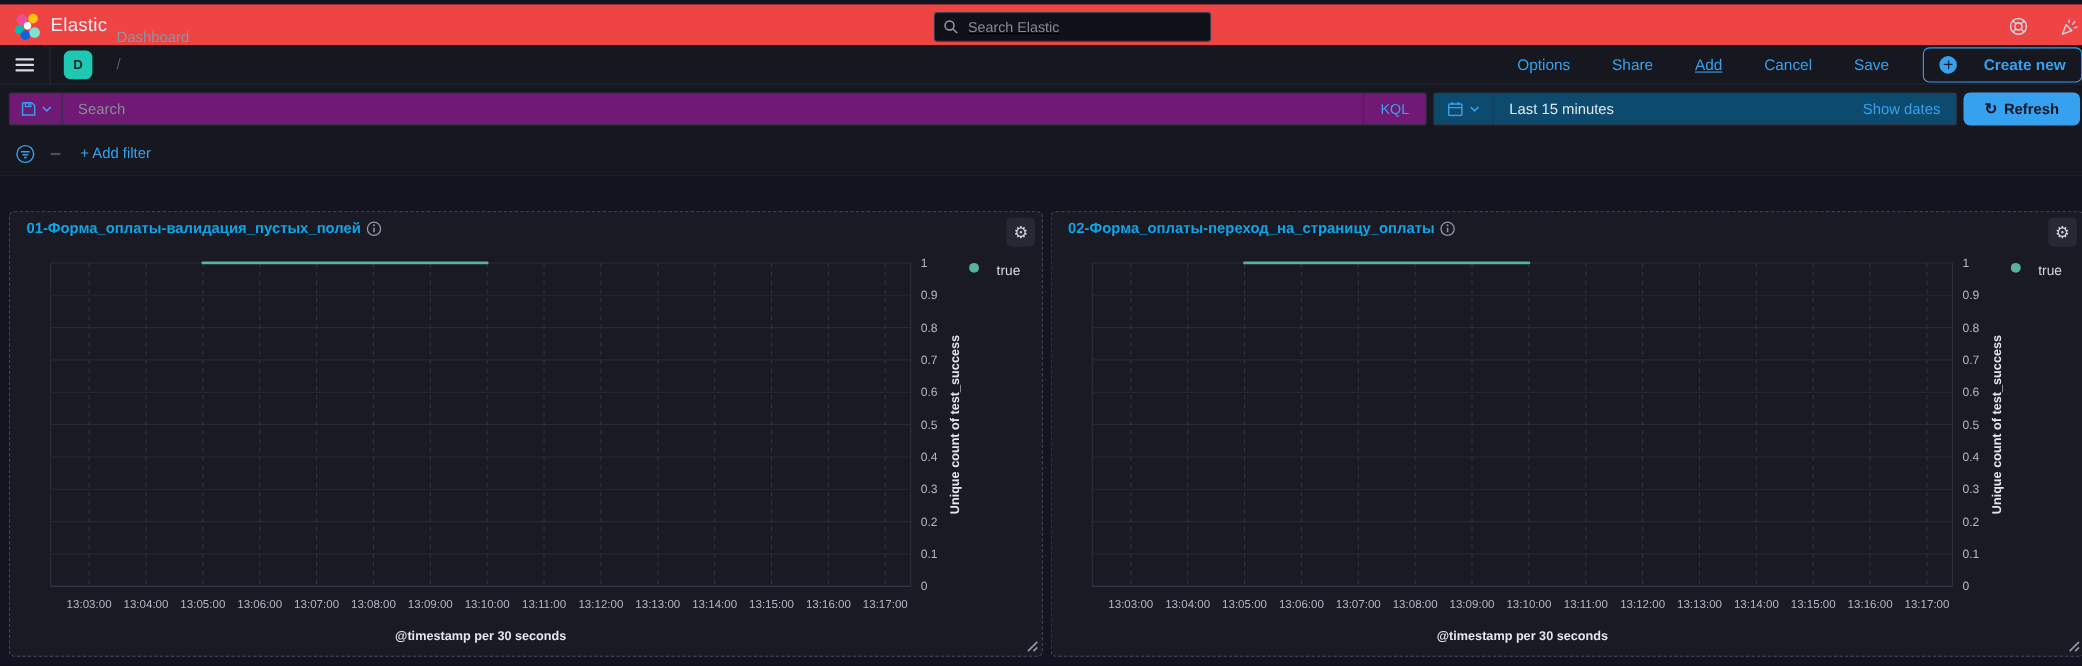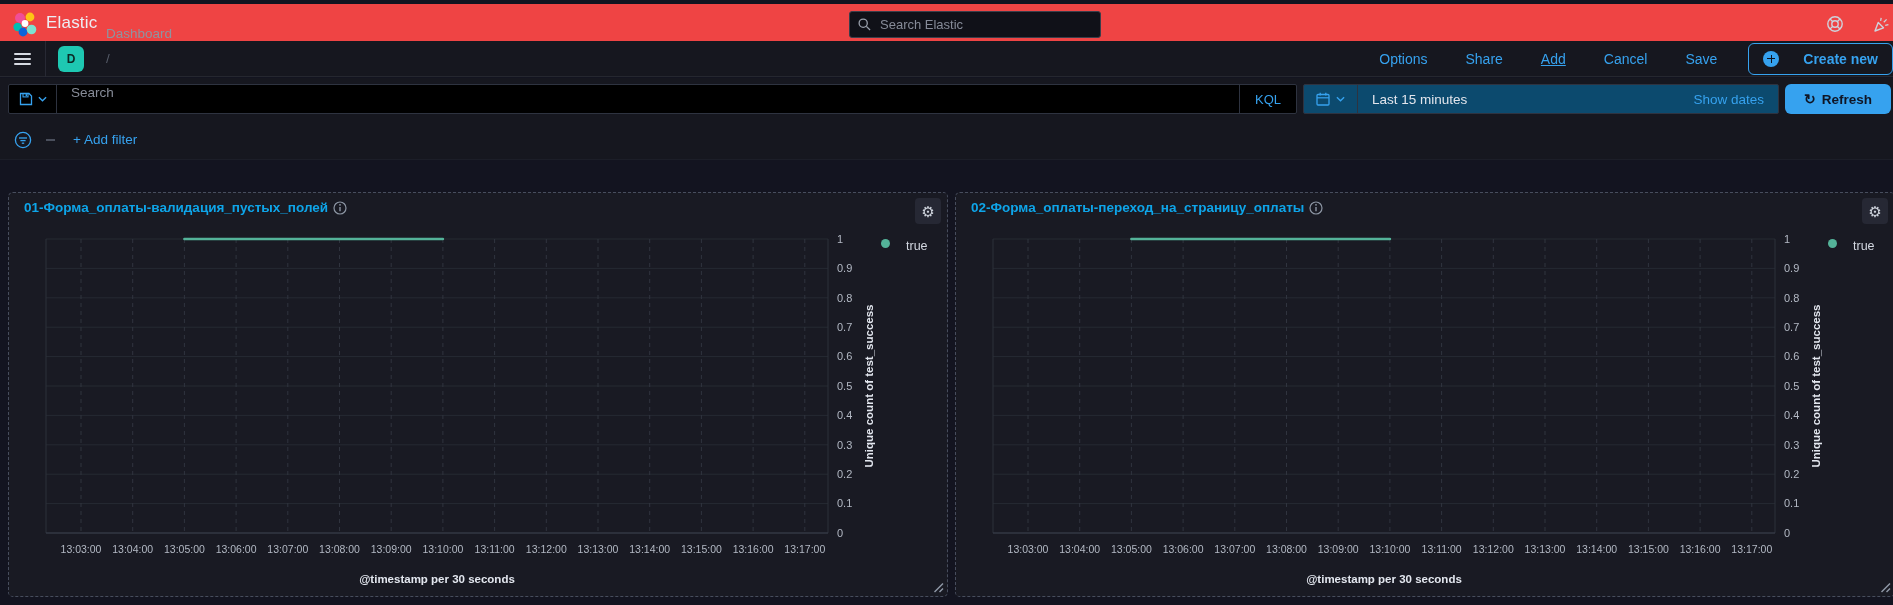--- a/index.html
+++ b/index.html
@@ -5,21 +5,21 @@
   html,body{margin:0;padding:0;background:#0c0d12;}
   *{box-sizing:border-box;font-family:"Liberation Sans",sans-serif;}
   .stage{position:relative;width:1893px;height:605px;background:#131420;overflow:hidden;}
 
   
   .topbar{position:absolute;left:0;top:4px;width:100%;height:40px;background:#ef4444;
           border-bottom:1px solid #1f212c;display:flex;align-items:center;}
   .logo{position:absolute;left:12px;top:7px;width:26px;height:26px;}
   .app-name{position:absolute;left:46px;top:9px;color:#eceef4;font-size:17px;font-weight:500;letter-spacing:.2px;}
   .global-search{position:absolute;left:849px;top:7px;width:252px;height:27px;background:#101118;
-                 border:1px solid #3b3e4a;border-radius:3px;display:flex;align-items:center;padding:0 8px;gap:7px;}
+                 border:1px solid #3b3e4a;border-radius:3px;display:flex;align-items:center;padding:0 8px;gap:7px;text-decoration:underline;}
   .global-search input{flex:1;background:transparent;border:none;outline:none;color:#c7ccd6;font-size:13px;}
   .global-search input::placeholder{color:#868b98;}
   .top-icons{position:absolute;right:0;top:0;height:40px;display:flex;align-items:center;gap:28px;padding-right:2px;}
   .icon-btn{background:none;border:none;padding:0;cursor:pointer;display:flex;align-items:center;}
 
   
   .toolbar{position:absolute;left:0;top:41px;width:100%;height:36px;background:#16171f;
            border-bottom:1px solid #25272f;display:flex;align-items:center;}
   .hamburger{width:46px;height:36px;display:flex;flex-direction:column;justify-content:center;align-items:center;
              gap:3px;background:none;border:none;border-right:1px solid #272934;cursor:pointer;}
@@ -35,22 +35,22 @@
   .nav-link.u{text-decoration:underline;}
   .btn-create{margin-left:12px;height:32px;min-width:138px;border:1px solid #36a2ef;border-radius:6px;background:transparent;
               color:#36a2ef;font-size:14px;font-weight:600;display:flex;align-items:center;gap:24px;padding:0 14px;cursor:pointer;}
   .plus-circle{width:16px;height:16px;border-radius:50%;background:#36a2ef;position:relative;flex:none;}
   .plus-circle::before,.plus-circle::after{content:"";position:absolute;background:#10121c;}
   .plus-circle::before{left:4px;top:7.3px;width:8px;height:1.6px;}
   .plus-circle::after{left:7.3px;top:4px;width:1.6px;height:8px;}
 
   
   .querybar{position:absolute;left:0;top:78px;width:100%;height:42px;background:#16171f;}
-  .query-input{position:absolute;left:8px;top:6px;width:1289px;height:30px;background:#000000;
-               border:1px solid #2e3340;border-radius:2px;display:flex;align-items:flex-start;}
+  .query-input{position:absolute;left:8px;top:6px;width:1289px;height:30px;background:#701a75;
+               border:1px solid #2e3340;border-radius:2px;display:flex;align-items:center;}
   .saved-q{width:48px;height:100%;display:flex;align-items:center;justify-content:center;gap:5px;
            background:none;border:none;border-right:1px solid #2e3340;cursor:pointer;}
   .query-input input{flex:1;background:transparent;border:none;outline:none;color:#c7ccd6;font-size:13.5px;padding:0 14px;}
   .query-input input::placeholder{color:#878c98;}
   .kql-btn{height:100%;background:none;border:none;border-left:1px solid #2e3340;color:#36a2ef;
            font-size:13px;padding:0 15px;cursor:pointer;}
   .datepicker{position:absolute;left:1303px;top:6px;width:476px;height:30px;background:#0c4a6e;
               border:1px solid #2e3340;border-radius:2px;display:flex;align-items:center;}
   .cal-btn{height:100%;display:flex;align-items:center;gap:6px;padding:0 12px;background:none;border:none;
            border-right:1px solid #2e3340;cursor:pointer;}

